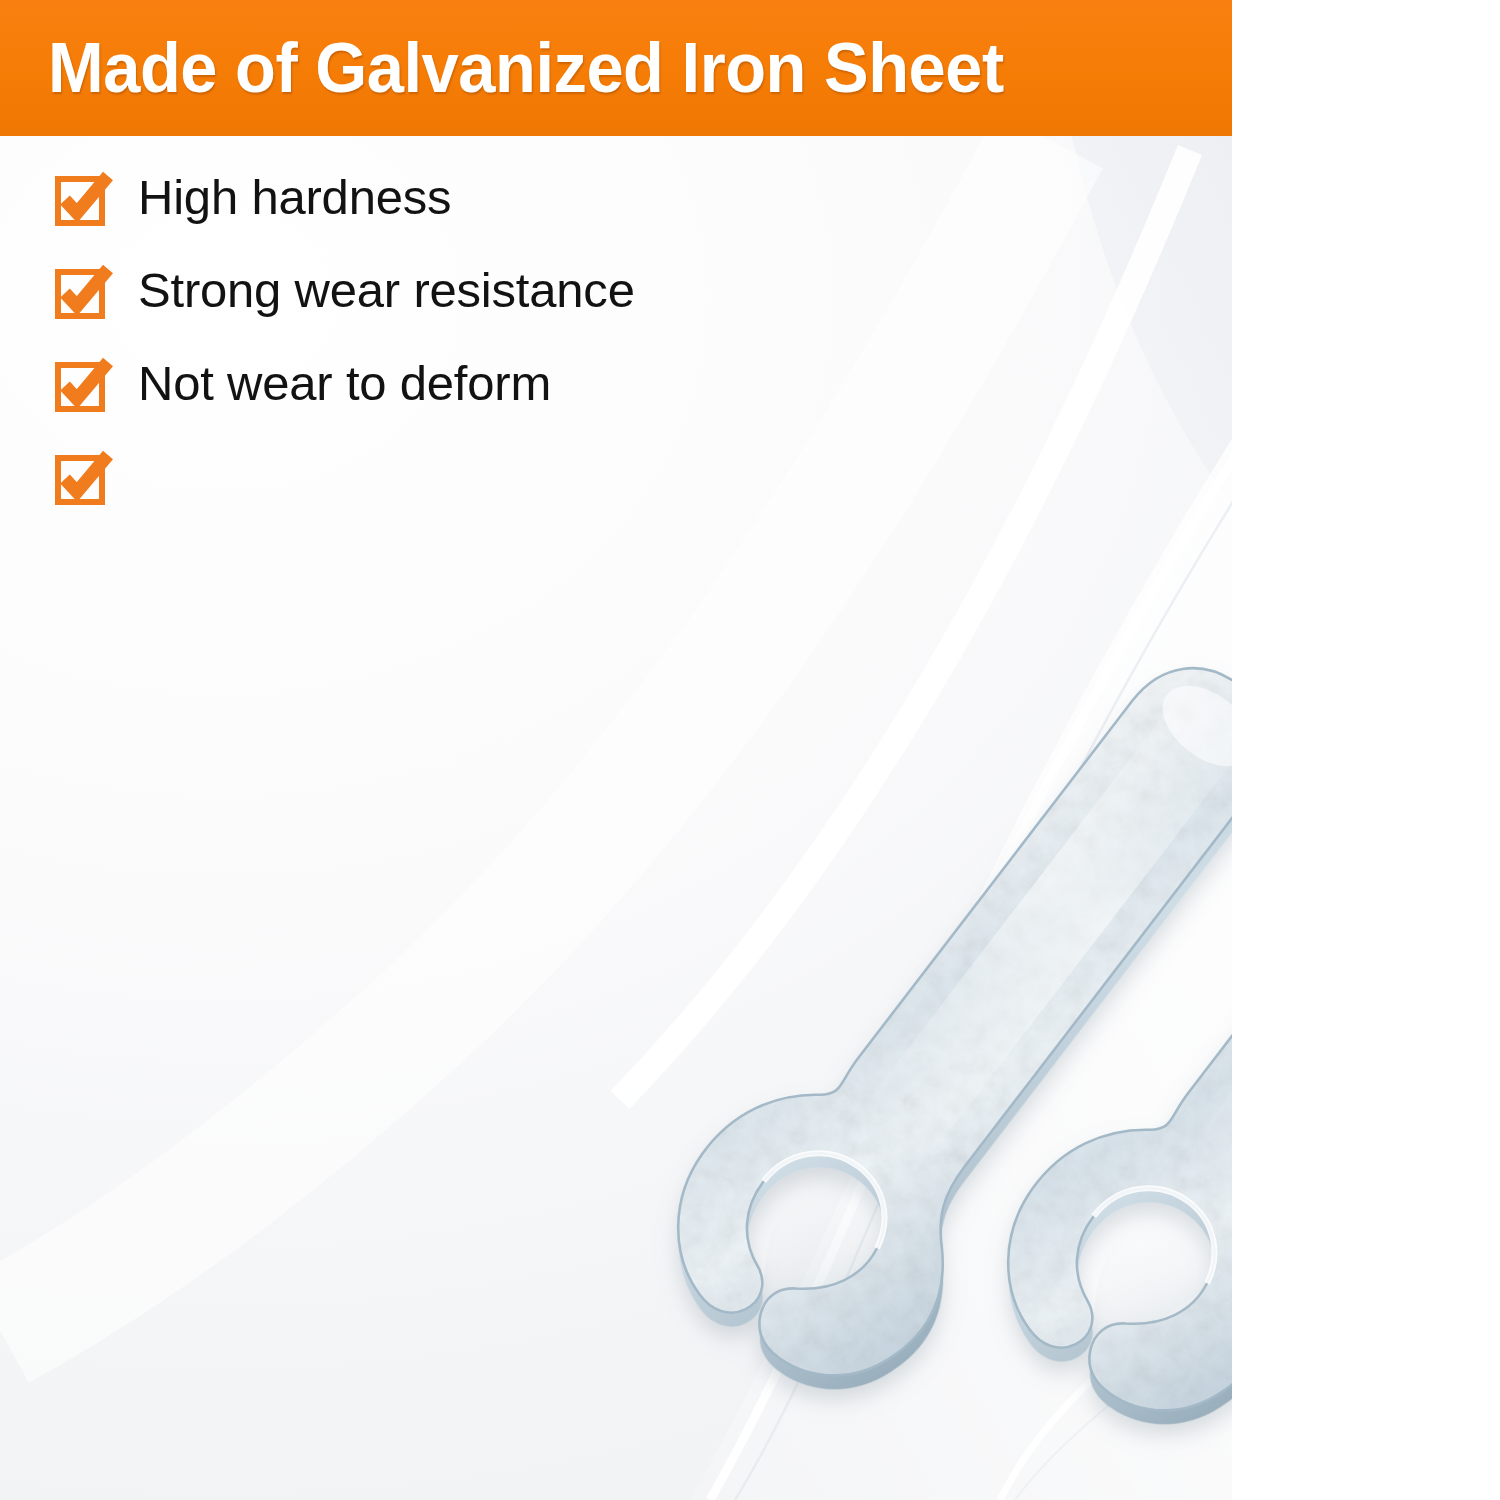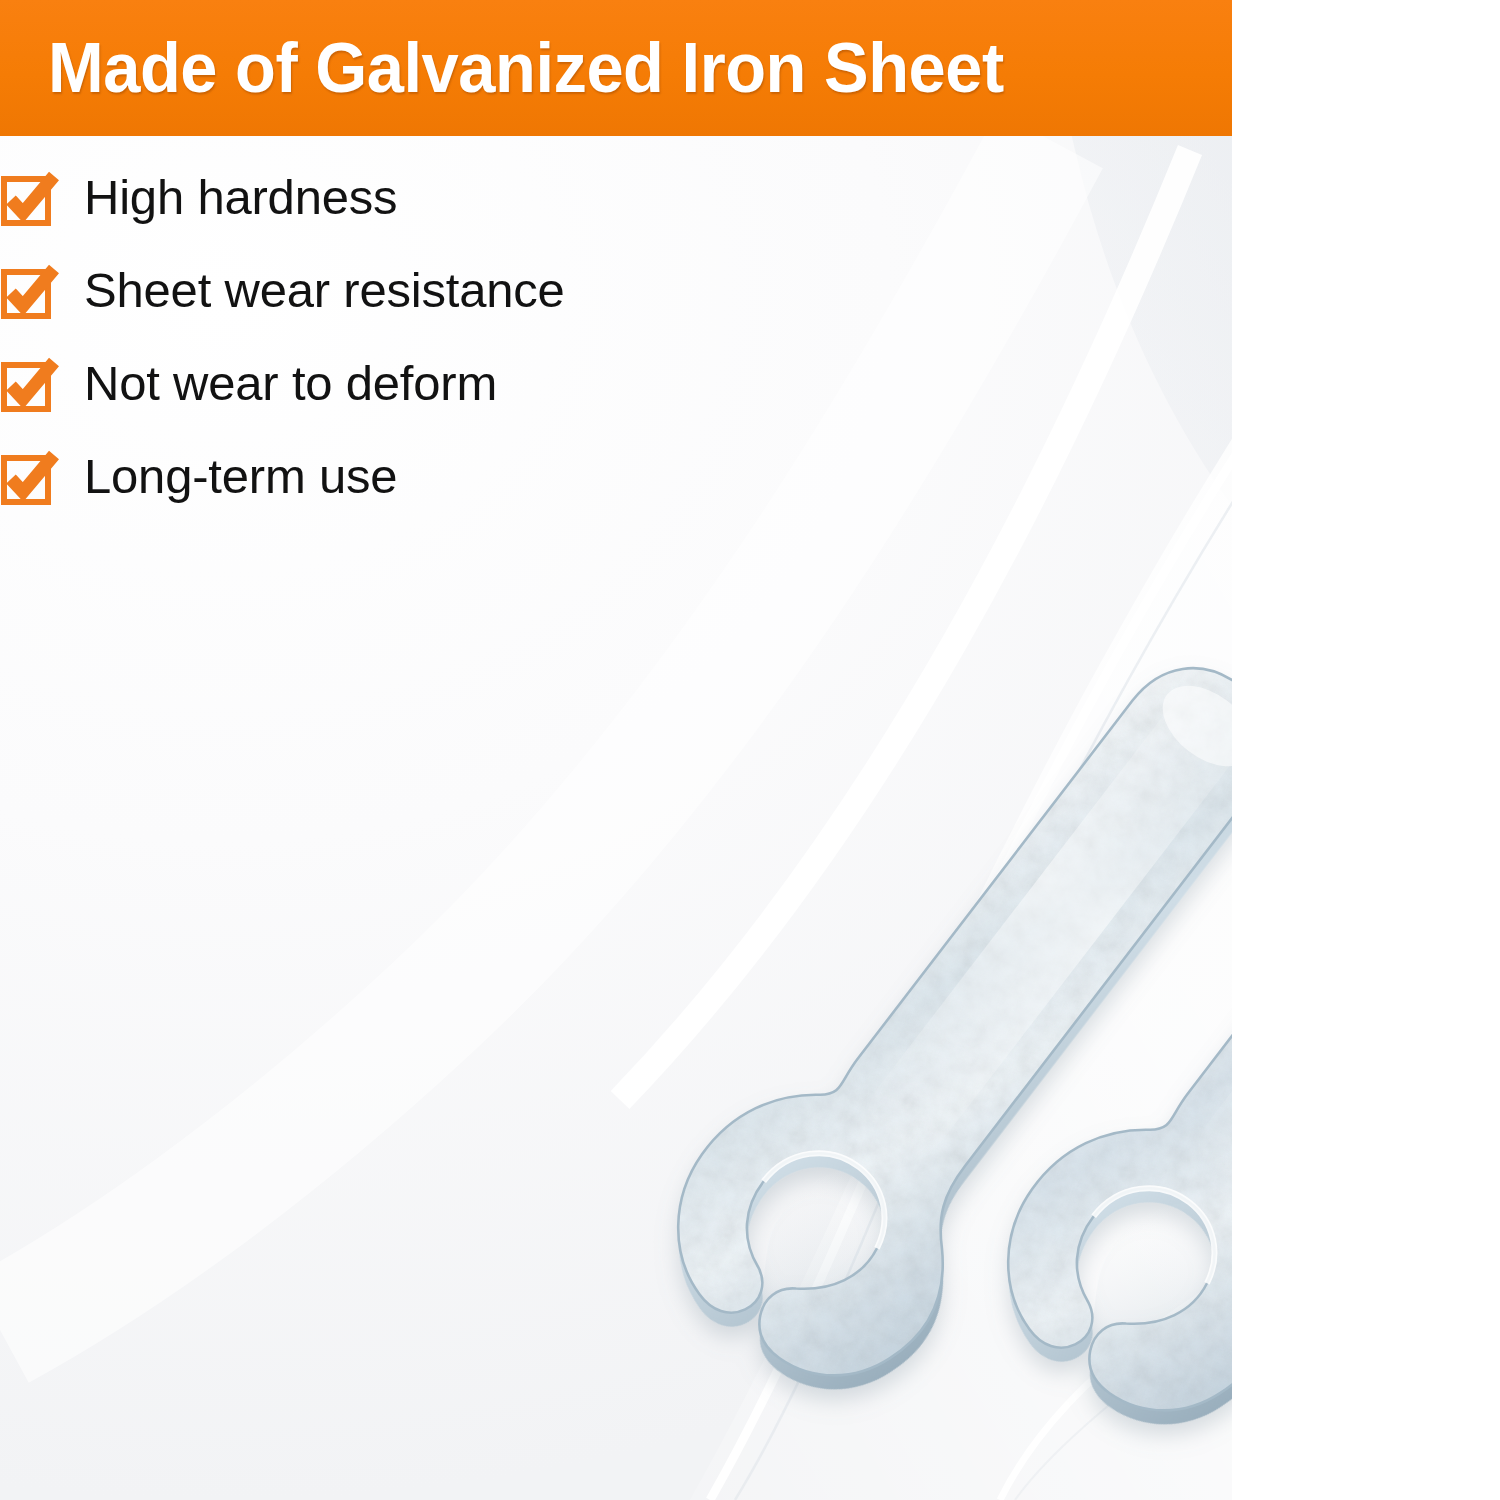--- a/index.html
+++ b/index.html
@@ -34,20 +34,21 @@
     font-family:"Liberation Sans Narrow","Liberation Sans","DejaVu Sans Condensed",sans-serif;
     transform:scaleX(.955);transform-origin:left center;
     text-shadow:1px 2px 2px rgba(120,52,0,.33);
     white-space:nowrap;
   }
 
   
   .feature-list{position:absolute;left:0;top:168px;width:1000px;}
   .feature-item{
     position:relative;height:93px;display:flex;align-items:flex-start;
+    padding-left:54px;
   }
   .cb-wrap{position:relative;width:58px;height:58px;flex:0 0 58px;margin-top:5px;}
   .cb-wrap svg{position:absolute;left:0;top:0;width:58px;height:58px;overflow:visible;}
   .feature-label{
     margin-left:26px;
     font-size:49px;line-height:58px;font-weight:400;
     color:#121212;white-space:nowrap;letter-spacing:-.2px;
   }
 
   
@@ -108,41 +109,40 @@
     </div>
 
 
     <div class="feature-item">
       <span class="cb-wrap">
         <svg viewBox="0 0 58 58">
           <rect x="4" y="6" width="44" height="44" fill="none" stroke="#F07C1E" stroke-width="6"></rect>
           <path d="M11,27 L23,40 L54,3" fill="none" stroke="#F07C1E" stroke-width="13" stroke-linecap="butt" stroke-linejoin="miter"></path>
         </svg>
       </span>
-      <span class="feature-label">Sheet wear resistance</span>
+      <span class="feature-label">Strong wear resistance</span>
     </div>
 
     <div class="feature-item">
       <span class="cb-wrap">
         <svg viewBox="0 0 58 58">
           <rect x="4" y="6" width="44" height="44" fill="none" stroke="#F07C1E" stroke-width="6"></rect>
           <path d="M11,27 L23,40 L54,3" fill="none" stroke="#F07C1E" stroke-width="13" stroke-linecap="butt" stroke-linejoin="miter"></path>
         </svg>
       </span>
       <span class="feature-label">Not wear to deform</span>
     </div>
 
     <div class="feature-item">
       <span class="cb-wrap">
         <svg viewBox="0 0 58 58">
           <rect x="4" y="6" width="44" height="44" fill="none" stroke="#F07C1E" stroke-width="6"></rect>
           <path d="M11,27 L23,40 L54,3" fill="none" stroke="#F07C1E" stroke-width="13" stroke-linecap="butt" stroke-linejoin="miter"></path>
         </svg>
       </span>
-      <span class="feature-label">Long-term use</span>
     </div>
 
   </div>
 
   <svg class="tools" viewBox="0 0 1500 1500">
     <defs>
 
       <linearGradient id="zincFace" x1="0" y1="0" x2="1" y2="1">
         <stop offset="0%" stop-color="#ffffff"></stop>
         <stop offset="18%" stop-color="#f2f7fa"></stop>

